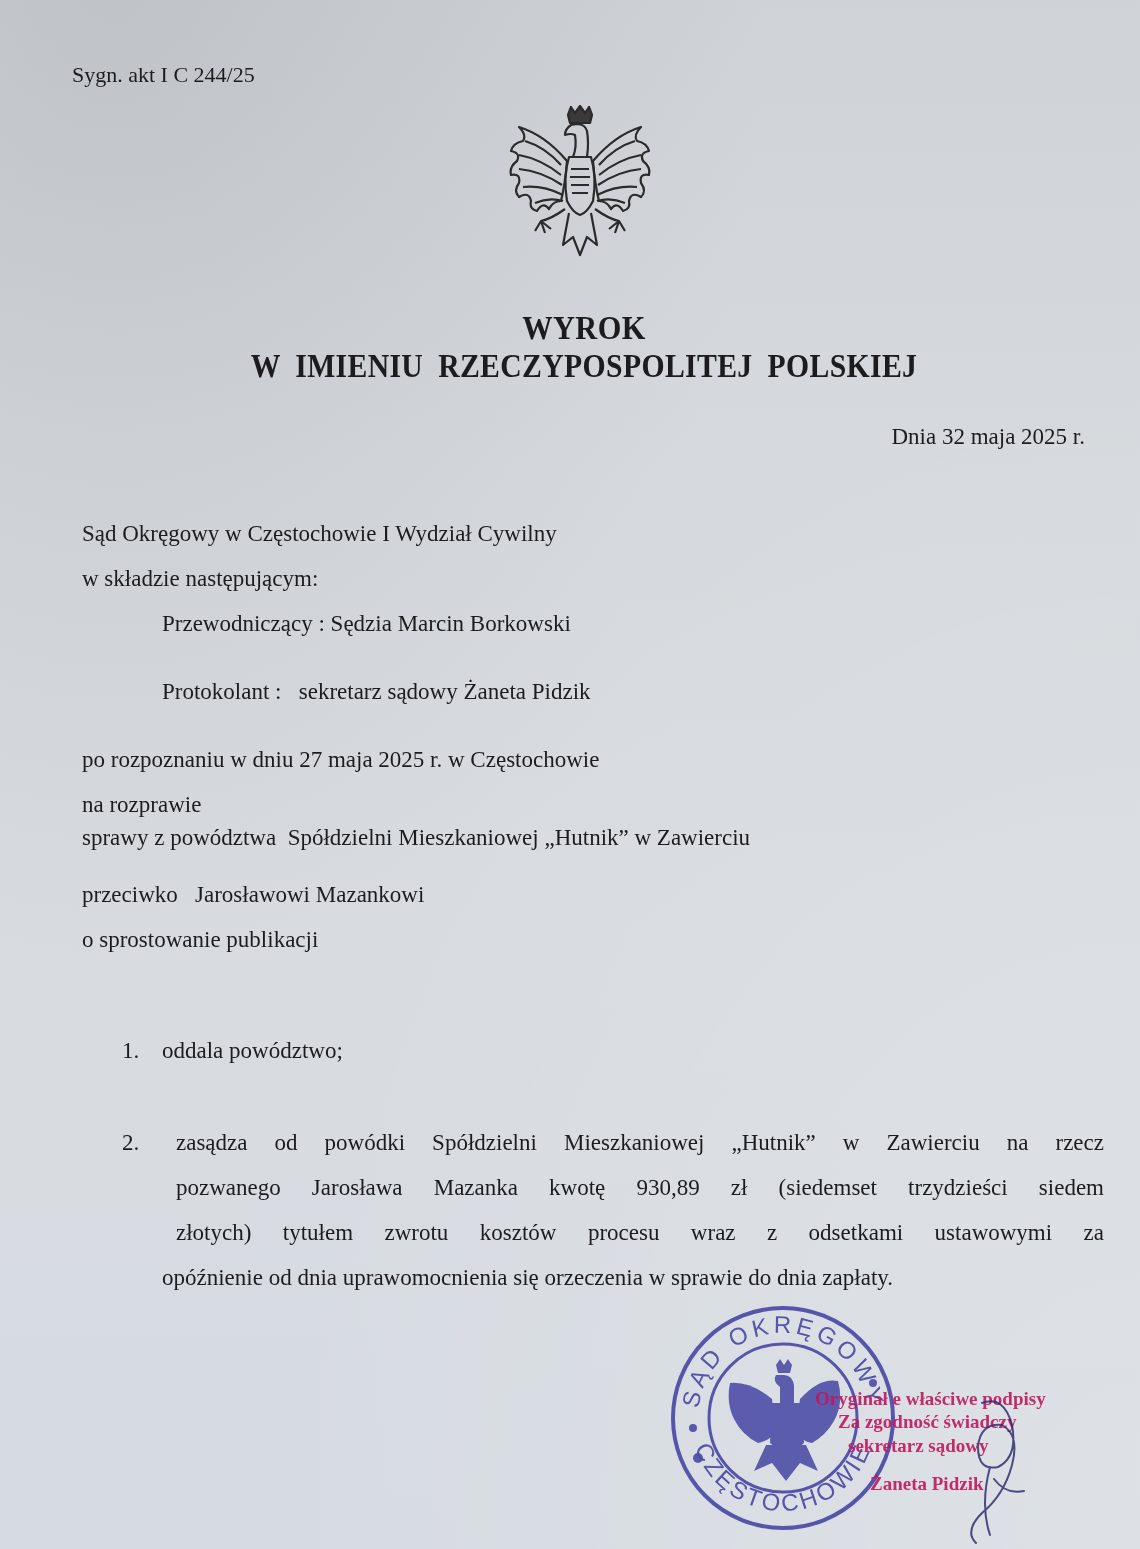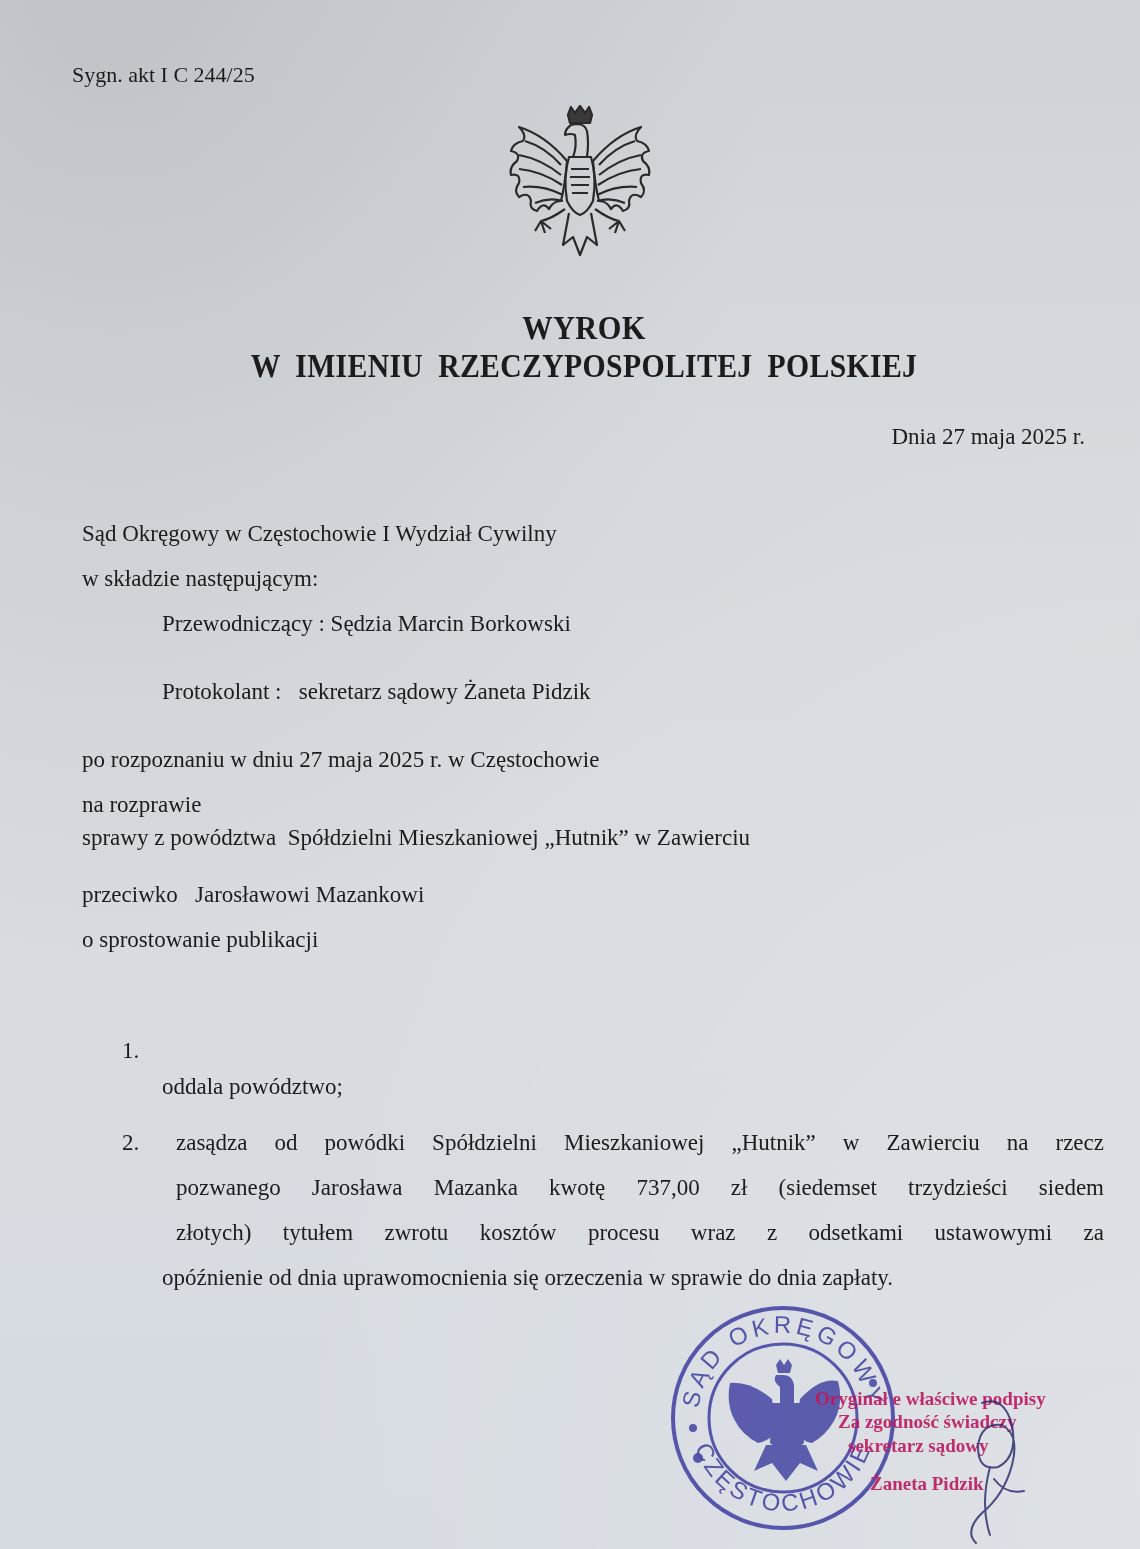--- a/index.html
+++ b/index.html
@@ -19,21 +19,21 @@
   }
   .abs { position: absolute; white-space: nowrap; }
   .ref { left: 72px; top: 62px; font-size: 22px; }
   .emblem { left: 505px; top: 105px; width: 150px; height: 158px; }
   .title1 { left: 0; width: 1168px; text-align: center; top: 310px; font-size: 33px; font-weight: bold; letter-spacing: 0.5px; transform: scaleX(0.92); transform-origin: 584px 0; }
   .title2 { left: 0; width: 1168px; text-align: center; top: 348px; font-size: 33px; font-weight: bold; word-spacing: 8px; letter-spacing: 0.4px; transform: scaleX(0.9); transform-origin: 584px 0; }
   .date { right: 55px; top: 424px; font-size: 23px; }
   .line { left: 82px; font-size: 23px; }
   .indent { left: 162px; font-size: 23px; }
   .item-num { left: 122px; font-size: 23px; }
-  .item-text { left: 162px; font-size: 23px; margin-top: 36px; }
+  .item-text { left: 162px; font-size: 23px; }
   .justify { left: 176px; width: 928px; font-size: 23px; text-align: justify; text-align-last: justify; white-space: normal; }
   .lastline { left: 162px; font-size: 23px; }
   .stamp { left: 668px; top: 1303px; width: 230px; height: 230px; }
   .cert { color: #be185d; font-size: 19px; font-weight: bold; opacity: 0.9; }
   .cert1 { left: 815px; top: 1388px; }
   .cert2 { left: 838px; top: 1411px; }
   .cert3 { left: 848px; top: 1435px; }
   .cert4 { left: 870px; top: 1473px; }
   .signature { left: 920px; top: 1395px; width: 120px; height: 150px; }
 </style>
@@ -63,39 +63,39 @@
     <path d="M64 108 L58 140 L68 132 L75 150 L82 132 L92 140 L86 108"></path>
 
     <path d="M60 104 Q46 114 36 116 L30 126 M36 116 L40 128 M36 116 L46 124"></path>
     <path d="M90 104 Q104 114 114 116 L120 126 M114 116 L110 128 M114 116 L104 124"></path>
   </g>
 </svg>
 
 <div class="abs title1">WYROK</div>
 <div class="abs title2">W IMIENIU RZECZYPOSPOLITEJ POLSKIEJ</div>
 
-<div class="abs date">Dnia 27 maja 2025 r.</div>
+<div class="abs date">Dnia 32 maja 2025 r.</div>
 
 <div class="abs line" style="top:521px">Sąd Okręgowy w Częstochowie I Wydział Cywilny</div>
 <div class="abs line" style="top:566px">w składzie następującym:</div>
 <div class="abs indent" style="top:611px">Przewodniczący : Sędzia Marcin Borkowski</div>
 <div class="abs indent" style="top:656px; white-space: pre; margin-top: 23px;">Protokolant :   sekretarz sądowy Żaneta Pidzik</div>
 
 <div class="abs line" style="top:747px">po rozpoznaniu w dniu 27 maja 2025 r. w Częstochowie</div>
 <div class="abs line" style="top:792px">na rozprawie</div>
 <div class="abs line" style="top:825px; white-space: pre;">sprawy z powództwa  Spółdzielni Mieszkaniowej „Hutnik” w Zawierciu</div>
 <div class="abs line" style="top:882px; white-space: pre;">przeciwko   Jarosławowi Mazankowi</div>
 <div class="abs line" style="top:927px">o sprostowanie publikacji</div>
 
 <div class="abs item-num" style="top:1038px">1.</div>
 <div class="abs item-text" style="top:1038px">oddala powództwo;</div>
 
 <div class="abs item-num" style="top:1130px">2.</div>
 <div class="abs justify" style="top:1130px">zasądza od powódki Spółdzielni Mieszkaniowej „Hutnik” w Zawierciu na rzecz</div>
-<div class="abs justify" style="top:1175px">pozwanego Jarosława Mazanka kwotę 737,00 zł (siedemset trzydzieści siedem</div>
+<div class="abs justify" style="top:1175px">pozwanego Jarosława Mazanka kwotę 930,89 zł (siedemset trzydzieści siedem</div>
 <div class="abs justify" style="top:1220px">złotych) tytułem zwrotu kosztów procesu wraz z odsetkami ustawowymi za</div>
 <div class="abs lastline" style="top:1265px">opóźnienie od dnia uprawomocnienia się orzeczenia w sprawie do dnia zapłaty.</div>
 
 <svg class="abs stamp" viewBox="0 0 230 230">
   <defs>
     <path id="topArc" d="M 30 115 A 85 85 0 0 1 200 115"></path>
     <path id="botArc" d="M 22 115 A 93 93 0 0 0 208 115"></path>
   </defs>
   <g stroke="#4b4aa6" fill="none" opacity="0.92">
     <circle cx="115" cy="115" r="110" stroke-width="4"></circle>

